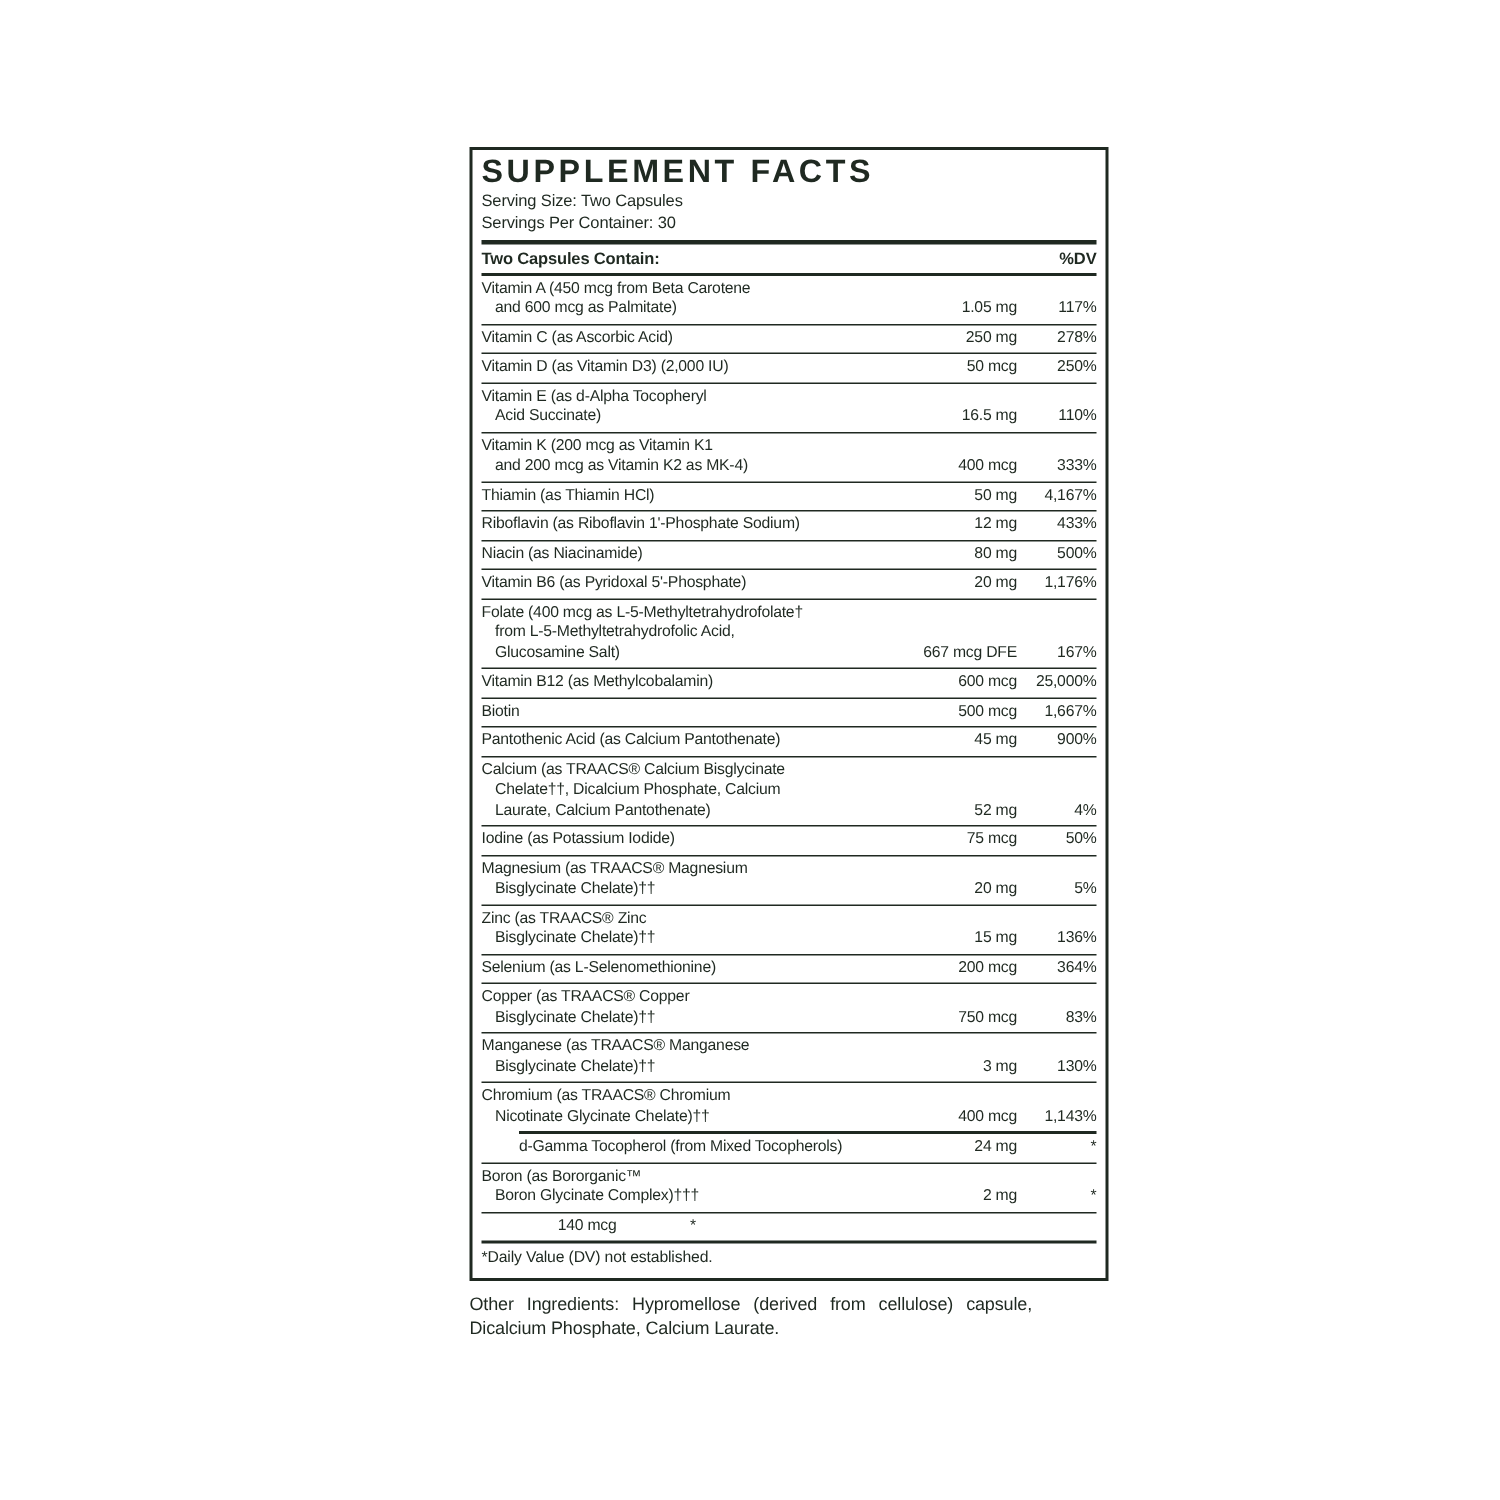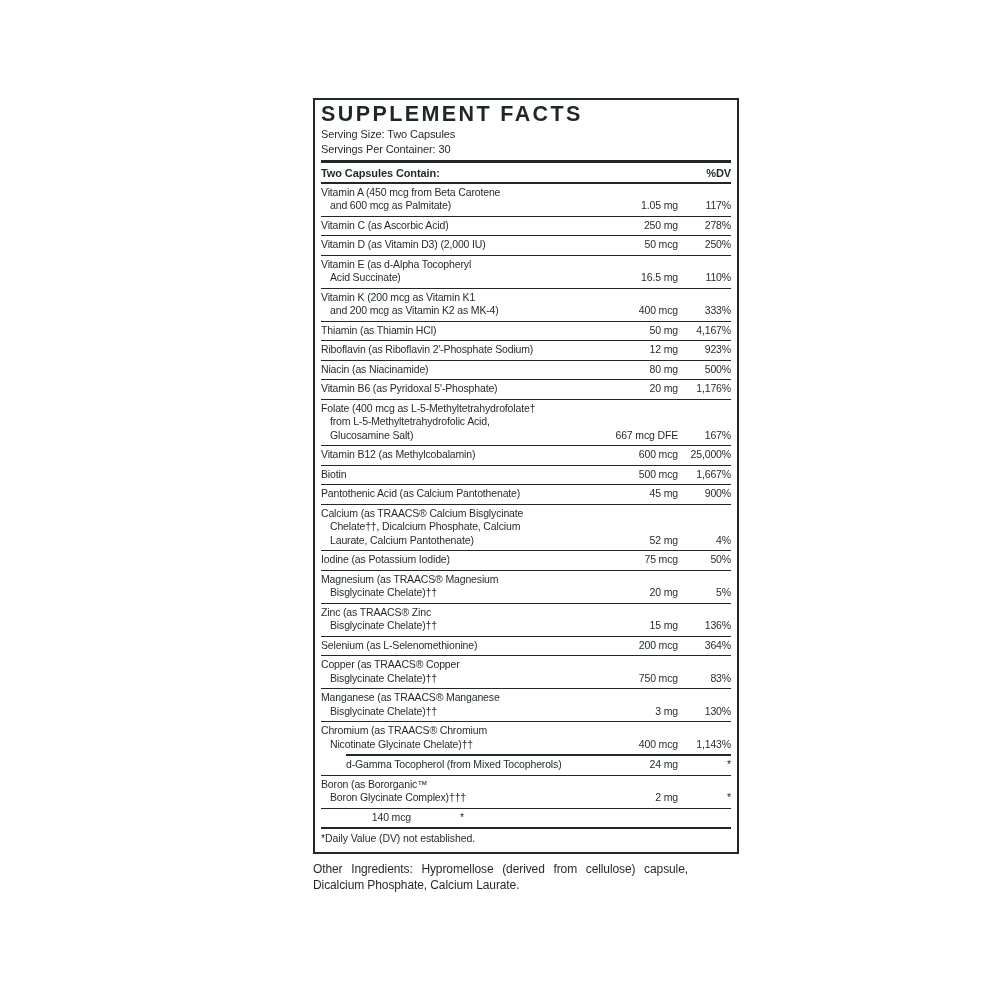--- a/index.html
+++ b/index.html
@@ -134,24 +134,24 @@
         </div>
         <div class="row">
           <div class="name">
             <div class="line">Thiamin (as Thiamin HCl)</div>
           </div>
           <div class="amt">50 mg</div>
           <div class="dv">4,167%</div>
         </div>
         <div class="row">
           <div class="name">
-            <div class="line">Riboflavin (as Riboflavin 2'-Phosphate Sodium)</div>
+            <div class="line">Riboflavin (as Riboflavin 1'-Phosphate Sodium)</div>
           </div>
           <div class="amt">12 mg</div>
-          <div class="dv">923%</div>
+          <div class="dv">433%</div>
         </div>
         <div class="row">
           <div class="name">
             <div class="line">Niacin (as Niacinamide)</div>
           </div>
           <div class="amt">80 mg</div>
           <div class="dv">500%</div>
         </div>
         <div class="row">
           <div class="name">

